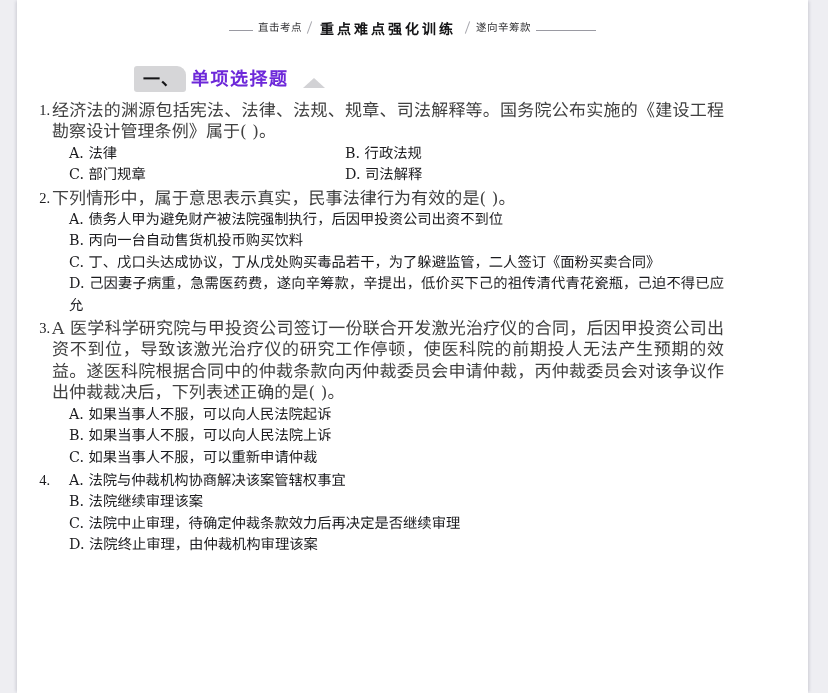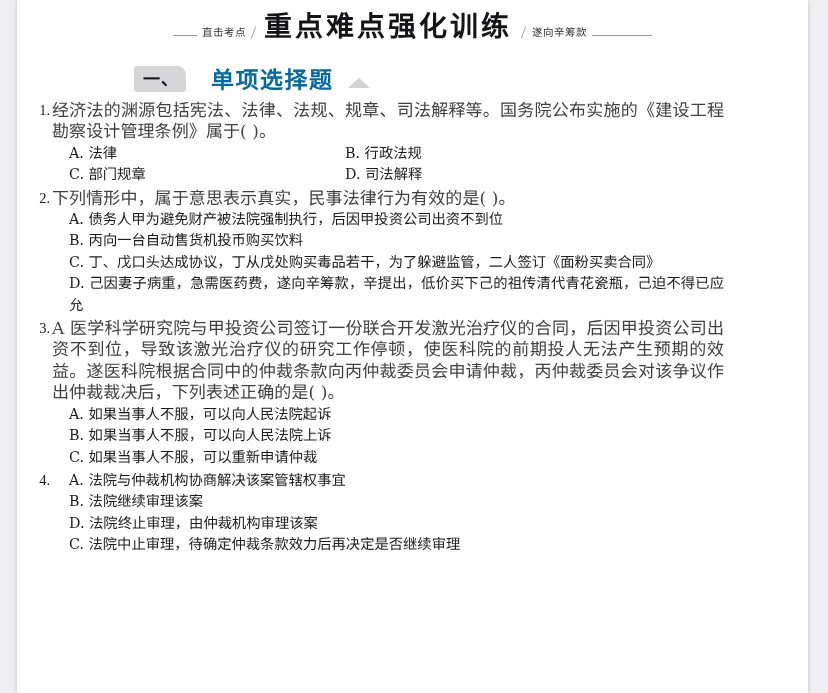--- a/index.html
+++ b/index.html
@@ -79,21 +79,21 @@
     left: 4px;
     top: 0;
     width: 1px;
     height: 13px;
     background: #a6a6ad;
     transform: rotate(20deg);
     transform-origin: center;
   }
   .hdr-title {
     font-family: "DejaVu Serif", "Liberation Serif", serif;
-    font-size: 28px;
+    font-size: 14px;
     font-weight: bold;
     color: #141416;
     letter-spacing: 3px;
     white-space: nowrap;
     line-height: 1;
     margin: 0 4px 0 2px;
   }
   .hdr-rule-right {
     width: 60px;
     height: 1px;
@@ -125,26 +125,25 @@
   .sec-num {
     font-family: "DejaVu Serif", "Liberation Serif", serif;
     font-size: 17px;
     font-weight: bold;
     color: #141416;
     letter-spacing: 1px;
     line-height: 1;
   }
   .sec-title {
     font-family: "DejaVu Serif", "Liberation Serif", serif;
-    font-size: 23px;
+    font-size: 18px;
     font-weight: bold;
-    color: #0369a1;
+    color: #6d28d9;
     letter-spacing: 1.5px;
     line-height: 1;
-    margin-left: 20px;
   }
   .sec-tri {
     width: 0;
     height: 0;
     border-left: 11px solid transparent;
     border-right: 11px solid transparent;
     border-bottom: 10px solid #d2d2d5;
     margin-left: 14px;
     margin-top: 8px;
   }
@@ -268,20 +267,20 @@
           <div class="opt">B. 如果当事人不服，可以向人民法院上诉</div>
           <div class="opt">C. 如果当事人不服，可以重新申请仲裁</div>
         </div>
       </div>
 
       <div class="question">
         <span class="q-num">4.</span>
         <div class="opt-block">
           <div class="opt">A. 法院与仲裁机构协商解决该案管辖权事宜</div>
           <div class="opt">B. 法院继续审理该案</div>
+          <div class="opt">C. 法院中止审理，待确定仲裁条款效力后再决定是否继续审理</div>
           <div class="opt">D. 法院终止审理，由仲裁机构审理该案</div>
-          <div class="opt">C. 法院中止审理，待确定仲裁条款效力后再决定是否继续审理</div>
         </div>
       </div>
 
     </div>
   </div>
 </div>
 
 </body></html>

